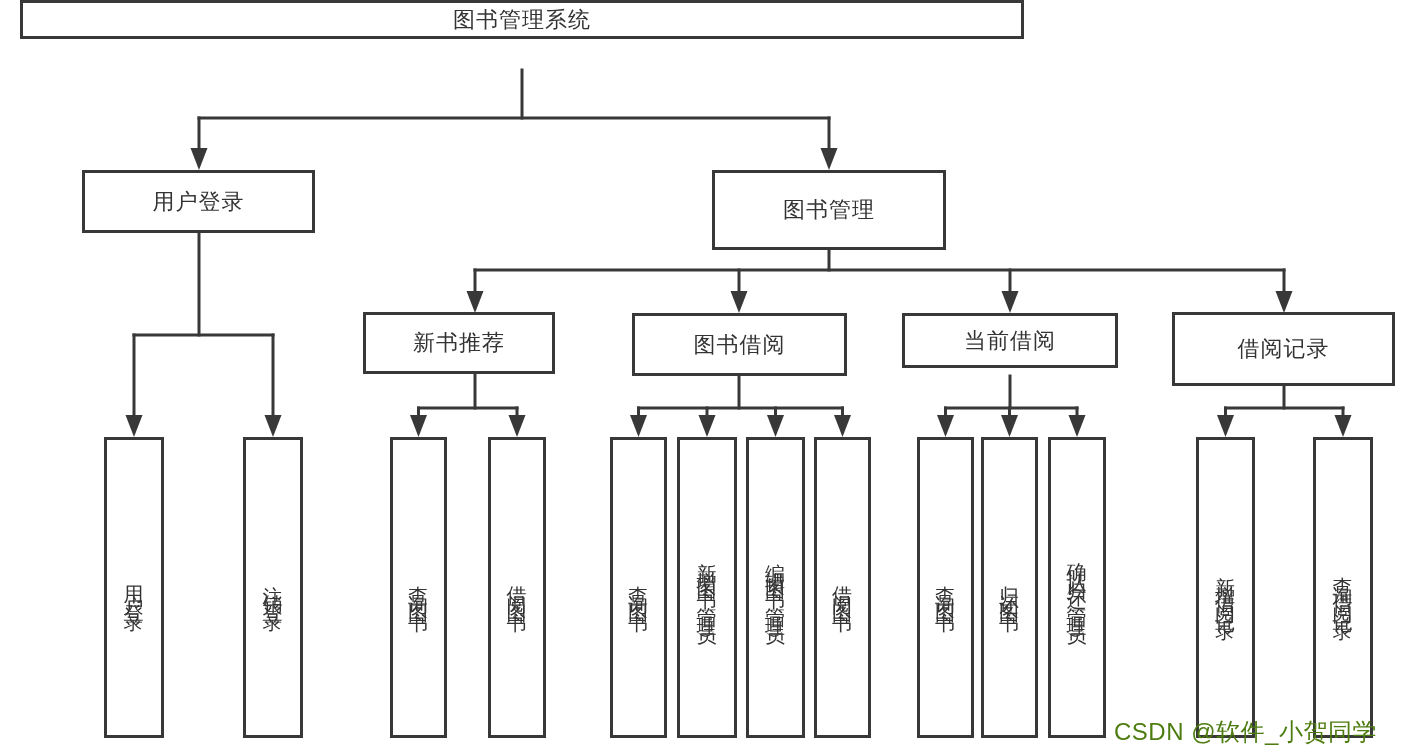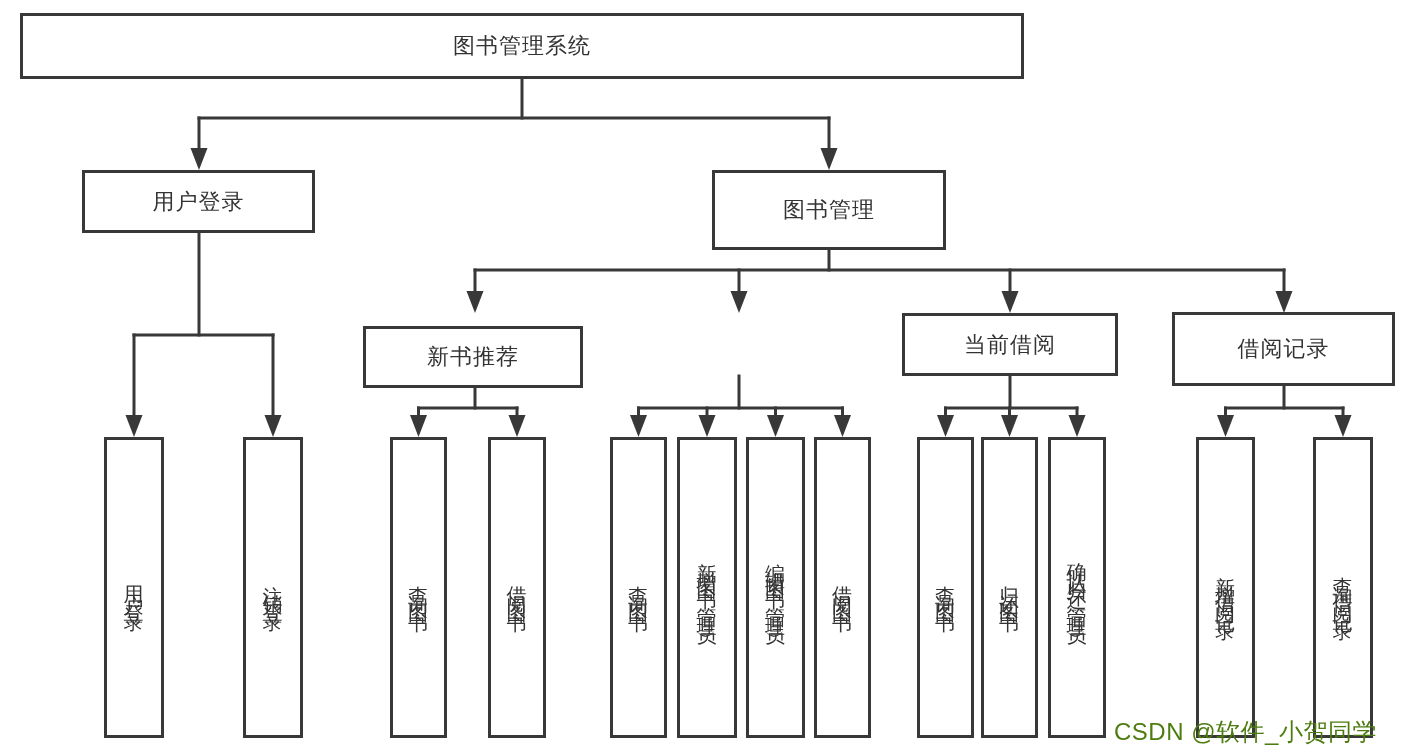--- a/index.html
+++ b/index.html
@@ -127,35 +127,38 @@
     <g>
       <line x1="1284" y1="374" x2="1284" y2="408"></line>
       <line x1="1225.5" y1="408" x2="1343" y2="408"></line>
       <line x1="1225.5" y1="408" x2="1225.5" y2="420"></line>
       <line x1="1343" y1="408" x2="1343" y2="420"></line>
       <polygon points="1217,415 1234,415 1225.5,437"></polygon>
       <polygon points="1334.5,415 1351.5,415 1343,437"></polygon>
     </g>
   </svg>
 
-  <div class="box h" style="left:20px;top:13px;width:1004px;height:66px">
+  <div class="box h" style="left:20px;top:0;width:1004px;height:39px">
     <span>图书管理系统</span>
   </div>
 
   <div class="box h" style="left:82px;top:170px;width:233px;height:63px">
     <span>用户登录</span>
   </div>
   <div class="box h" style="left:712px;top:170px;width:234px;height:80px">
     <span>图书管理</span>
   </div>
 
-  <div class="box h" style="left:363px;top:326px;width:220px;height:62px">
+  <div class="box h" style="left:363px;top:312px;width:192px;height:62px">
     <span>新书推荐</span>
   </div>
-  <div class="box h" style="left:902px;top:313px;width:216px;height:63px">
+  <div class="box h" style="left:632px;top:313px;width:215px;height:63px">
+    <span>图书借阅</span>
+  </div>
+  <div class="box h" style="left:902px;top:313px;width:216px;height:55px">
     <span>当前借阅</span>
   </div>
   <div class="box h" style="left:1172px;top:312px;width:223px;height:74px">
     <span>借阅记录</span>
   </div>
 
   <div class="box v" style="left:104px;top:437px;width:60px;height:301px">
     <span>用户登录</span>
   </div>
   <div class="box v" style="left:243px;top:437px;width:60px;height:301px">

